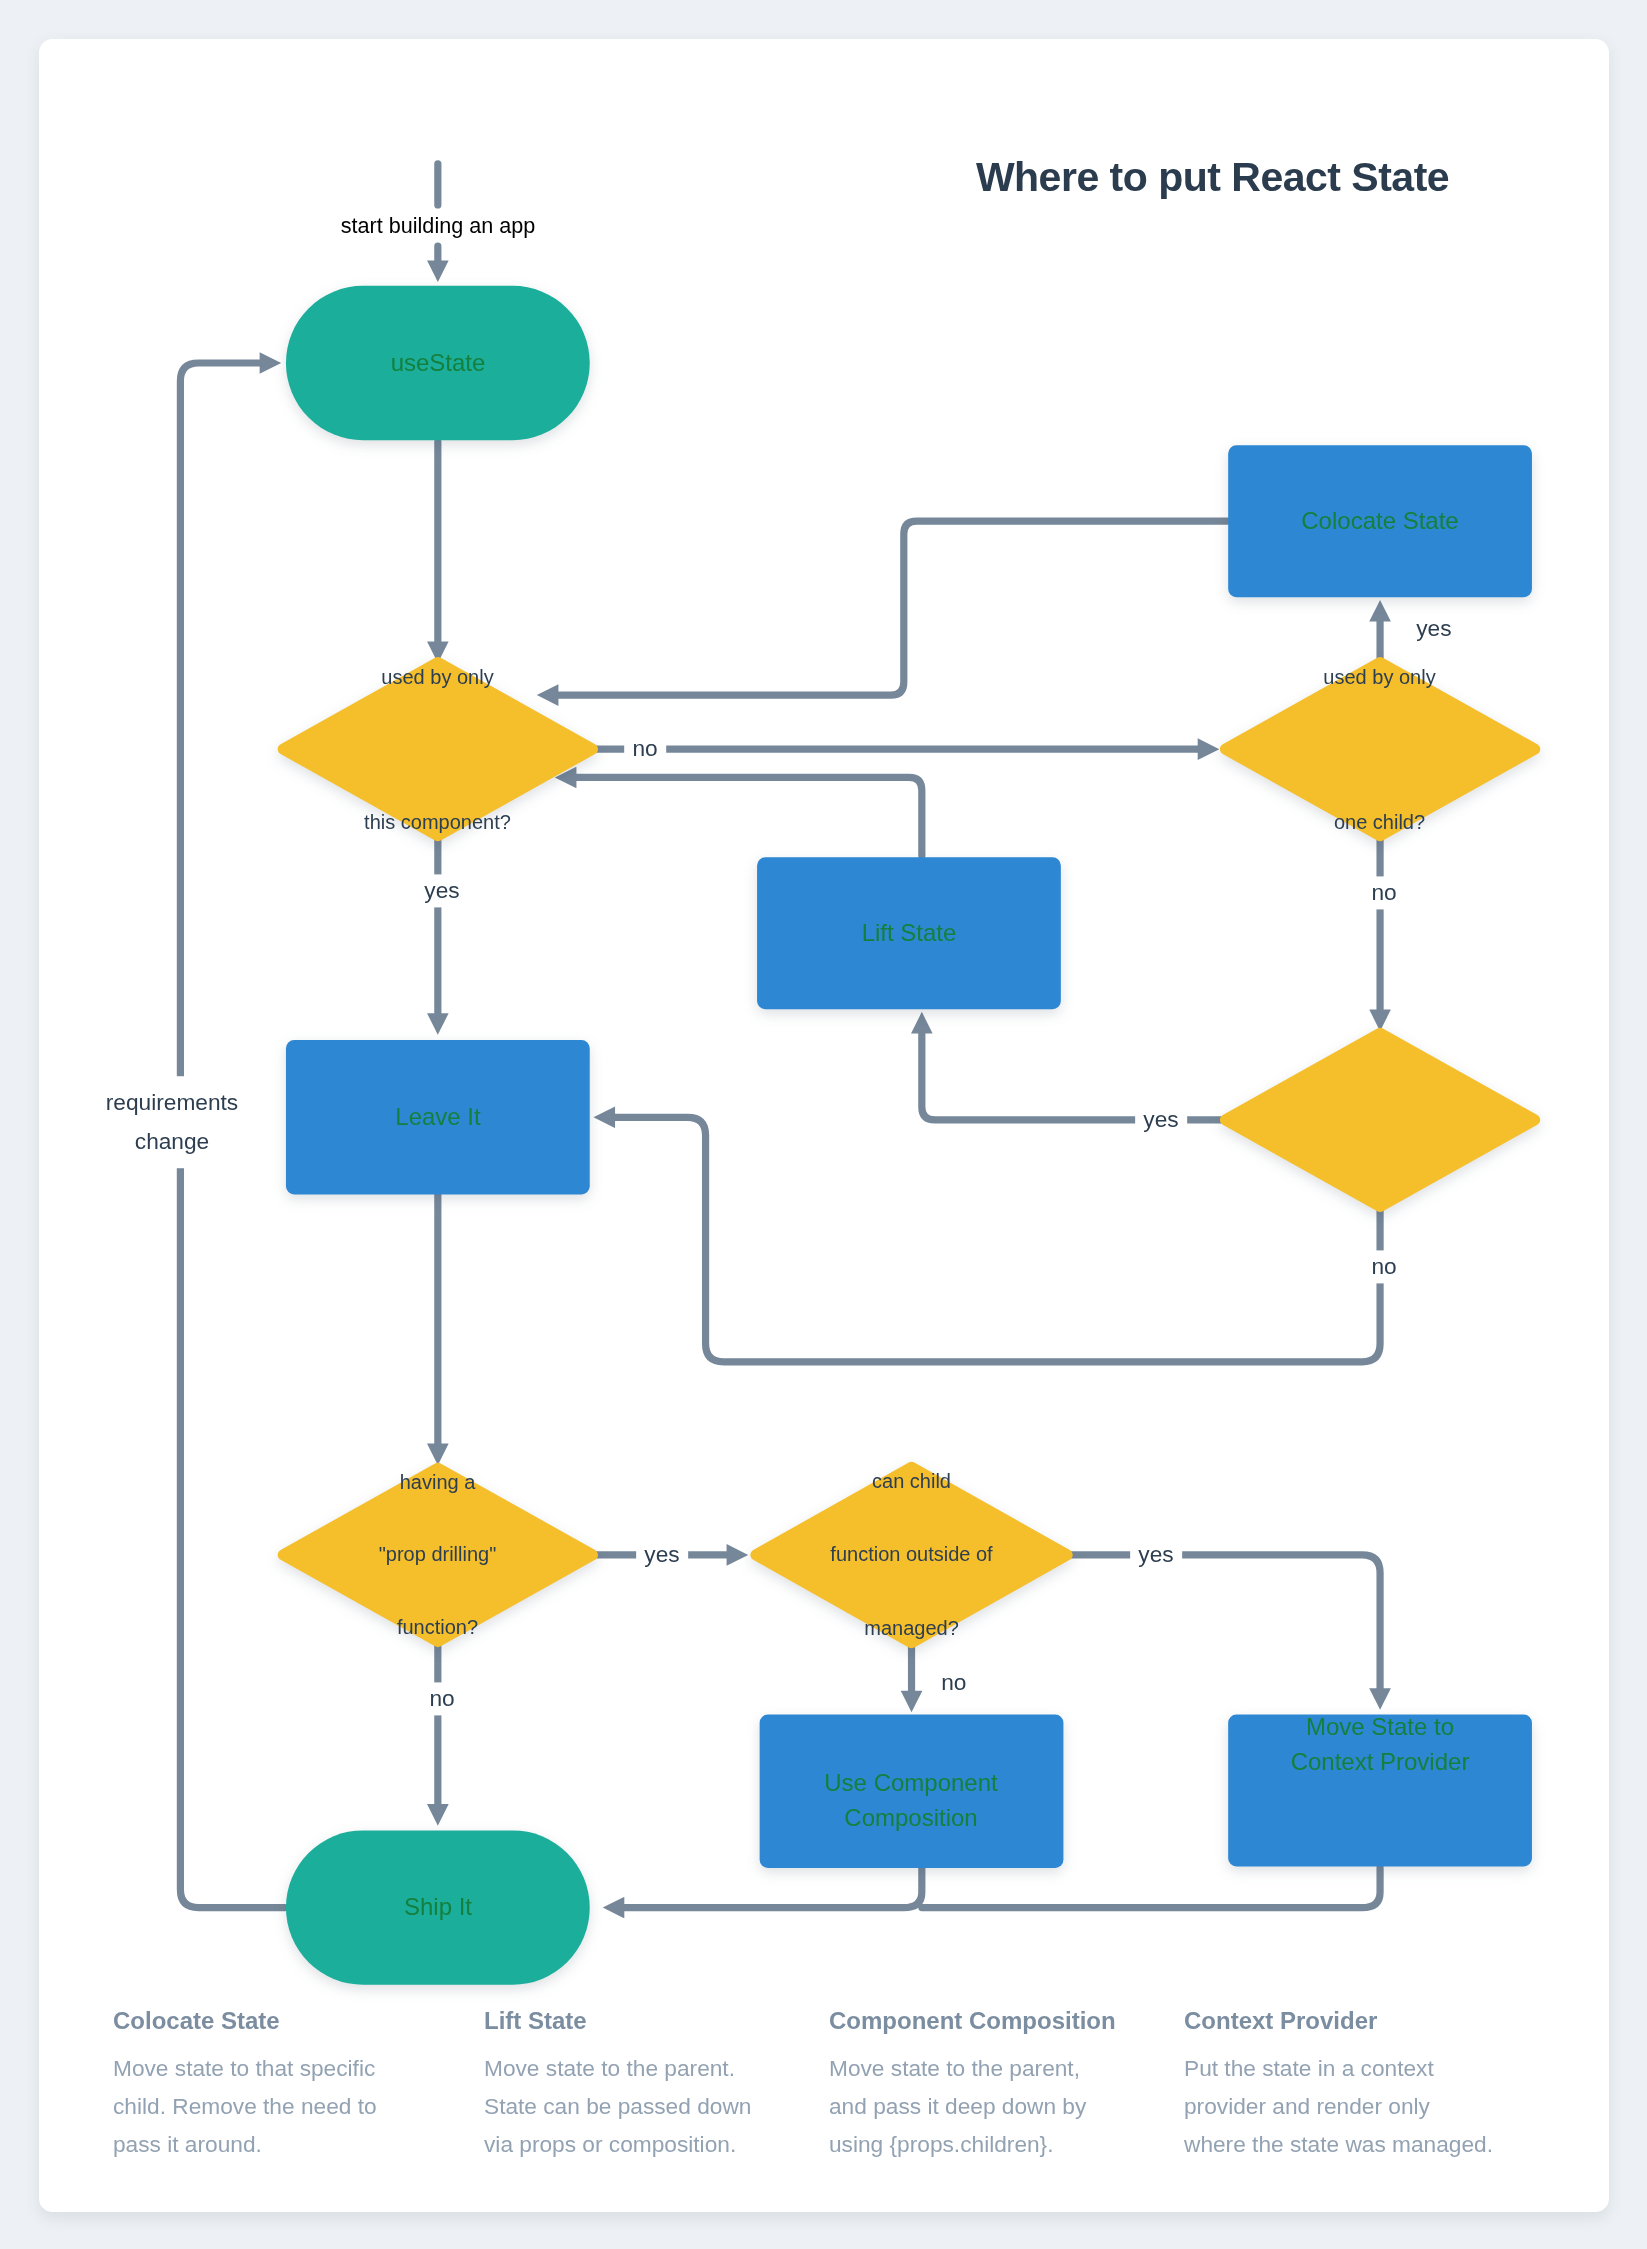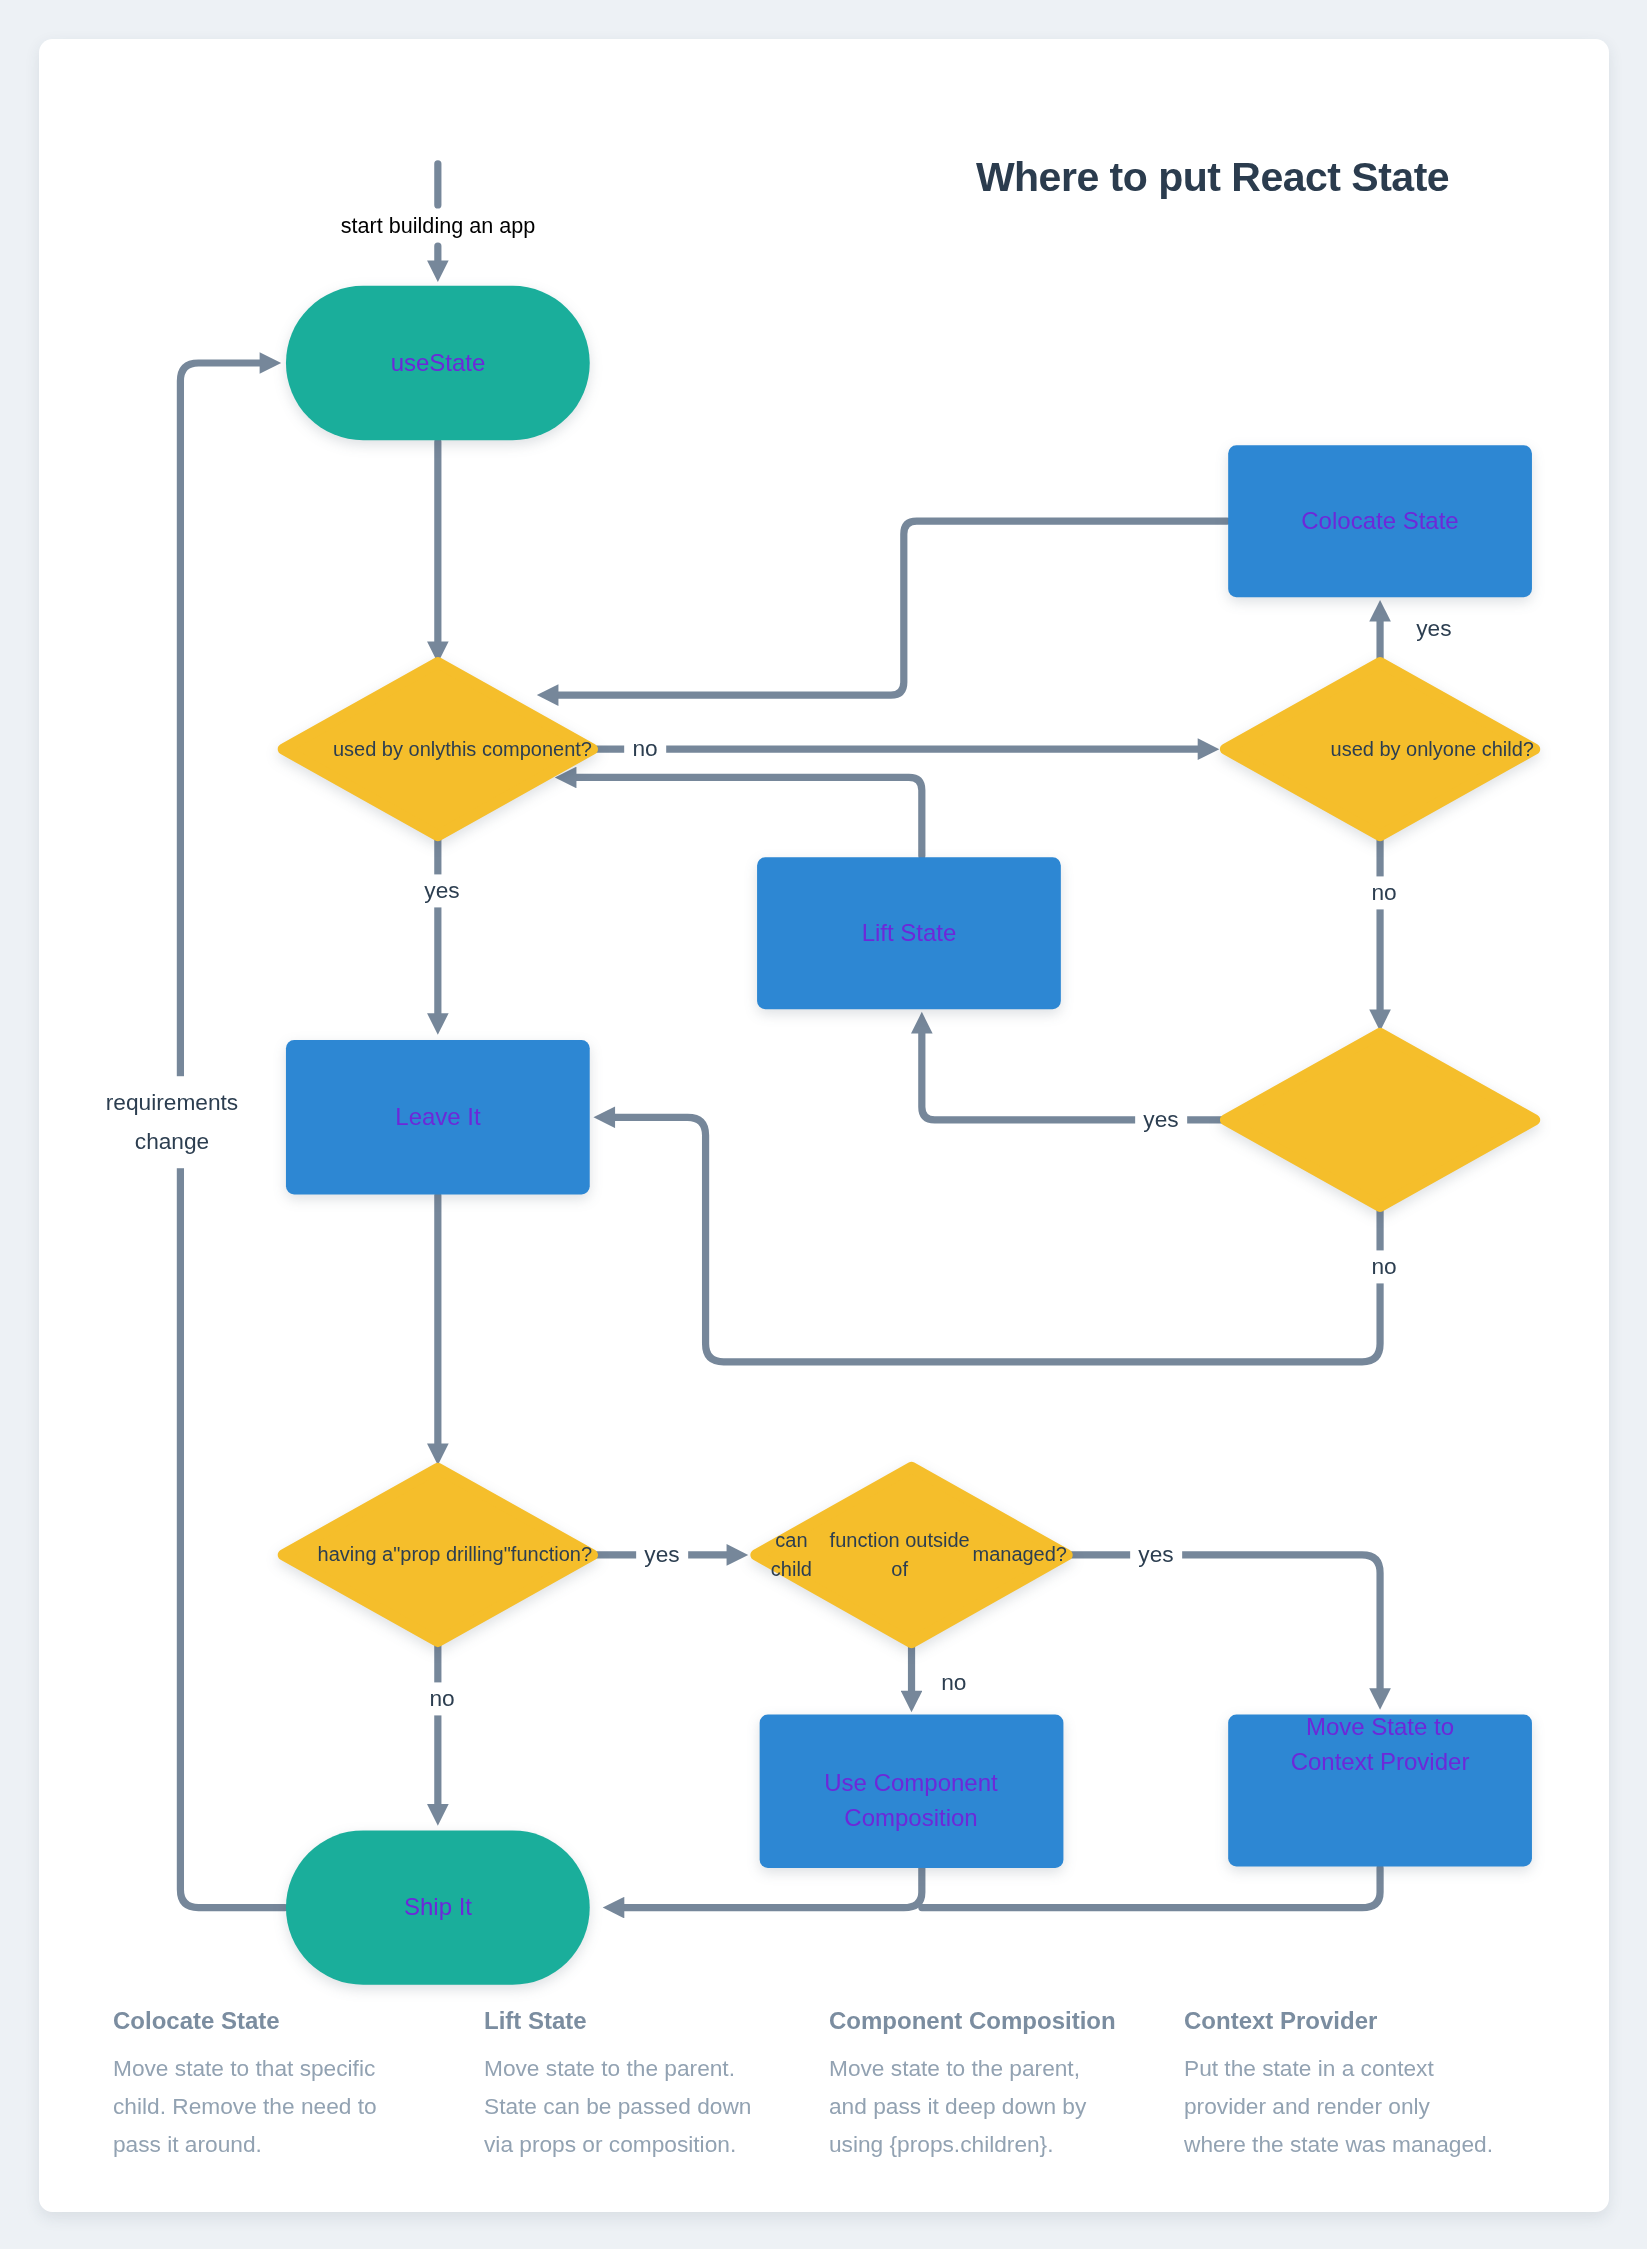--- a/index.html
+++ b/index.html
@@ -4,23 +4,23 @@
 <style>
   html,body{margin:0;padding:0;width:1648px;height:2250px;background:#edf1f5;
     font-family:"Liberation Sans","DejaVu Sans",sans-serif;}
   #stage{position:relative;width:1648px;height:2250px;overflow:hidden;}
   #card{position:absolute;left:39px;top:39px;width:1570px;height:2173px;background:#ffffff;
     border-radius:13.4px;box-shadow:0 5.1px 15.4px rgba(44,62,80,.10);}
   svg{position:absolute;left:0;top:0;}
   .shape{filter:drop-shadow(0 9px 12px rgba(44,62,80,.16));}
   .edge{fill:none;stroke:#76879a;stroke-width:14;stroke-linecap:round;stroke-linejoin:round;}
   .node-label{position:absolute;display:flex;flex-direction:column;
-    justify-content:center;color:#6d28d9;font-size:24px;line-height:1.45;text-align:center;}
-  .diamond-label{position:absolute;display:flex;flex-direction:row;align-items:center;
-    justify-content:flex-end;color:#2c3e50;font-size:20px;font-weight:500;line-height:1.42;text-align:center;}
+    justify-content:center;color:#15803d;font-size:24px;line-height:1.45;text-align:center;}
+  .diamond-label{position:absolute;display:flex;flex-direction:column;align-items:center;
+    justify-content:space-between;color:#2c3e50;font-size:20px;font-weight:500;line-height:1.42;text-align:center;}
   .edge-label{position:absolute;transform:translate(-50%,-50%);font-size:22.7px;color:#2c3e50;
     background:#ffffff;padding:3.1px 8.2px;white-space:nowrap;}
   .edge-label.nobg{background:transparent;transform:translate(0,-50%);}
   .loop-label{position:absolute;transform:translate(-50%,-50%);font-size:22.7px;color:#2c3e50;
     background:#ffffff;padding:7.2px 5.1px;text-align:center;line-height:1.7;white-space:nowrap;}
   #title{position:absolute;left:839px;top:154px;width:747px;text-align:center;
     font-size:41px;font-weight:800;letter-spacing:-0.5px;color:#2b3c4e;}
   #start-label{position:absolute;left:438px;top:226px;transform:translate(-50%,-50%);
     font-size:21.6px;color:#000000;white-space:nowrap;}
   .legend{position:absolute;top:2007px;width:330px;}

